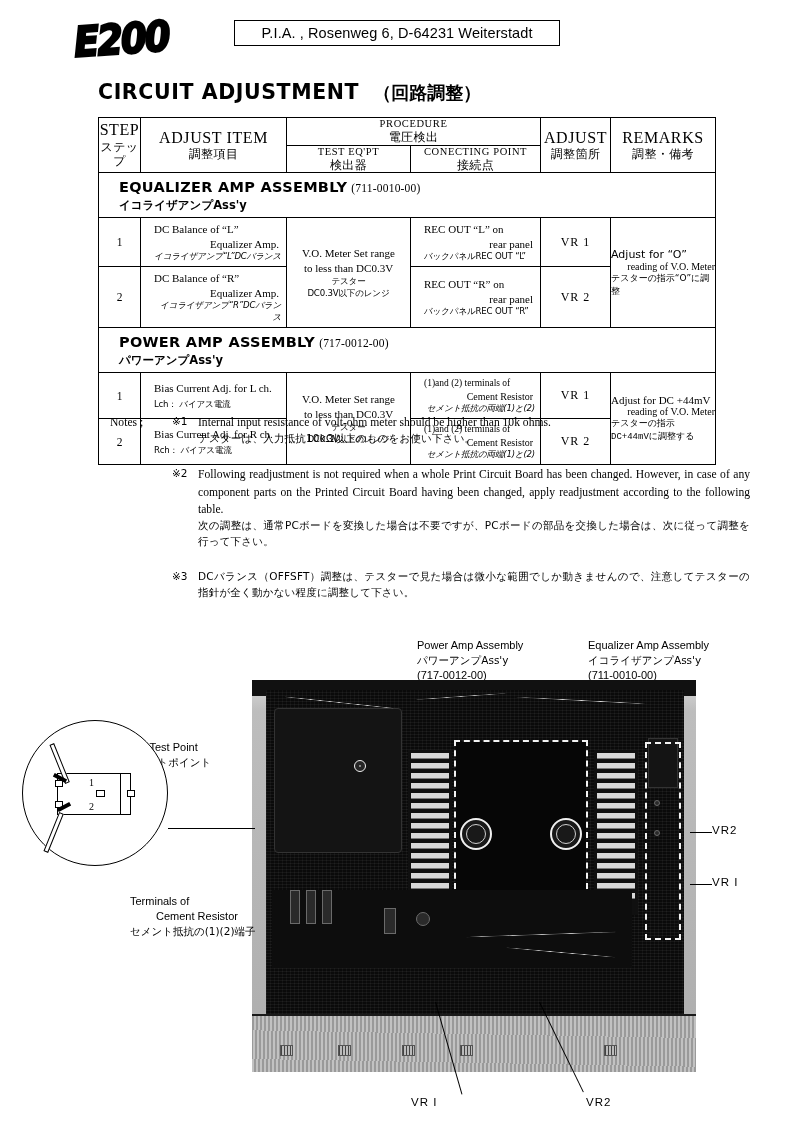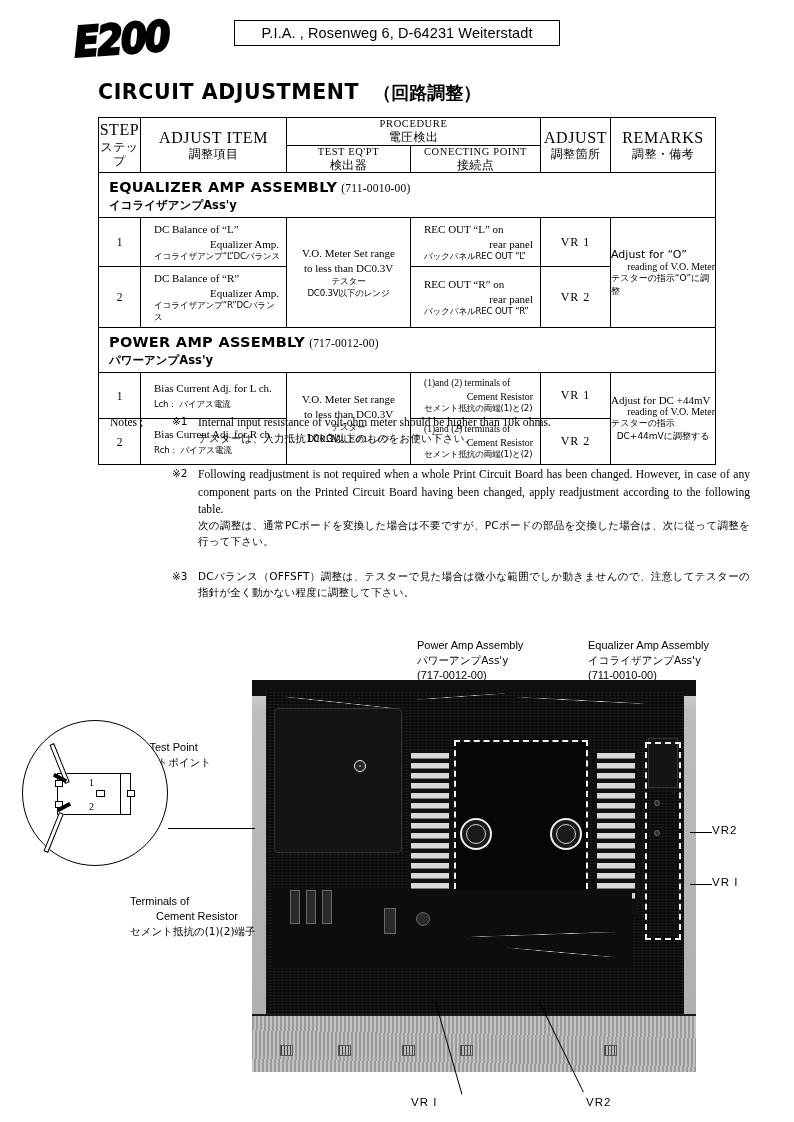--- a/index.html
+++ b/index.html
@@ -61,49 +61,49 @@
   .hdr-cell {
     text-align:center;
     font-family:"Liberation Serif", serif;
     line-height:1.18;
     padding:2px 1px;
   }
   .hdr-en { font-size:16px; letter-spacing:0.6px; }
   .hdr-jp { font-size:12px; font-family:"DejaVu Sans", sans-serif; letter-spacing:0.4px; }
 
   .section-row td {
-    padding:5px 0 4px 10px;
+    padding:5px 0 4px 20px;
     text-align:left;
   }
   .sec-en {
     font-family:"DejaVu Sans", sans-serif;
     font-weight:bold; font-size:14.5px; letter-spacing:0.3px;
   }
   .sec-code {
     font-family:"Liberation Serif", serif;
     font-weight:normal; font-size:11.5px; letter-spacing:0.2px;
   }
   .sec-jp {
     font-family:"DejaVu Sans", sans-serif;
     font-weight:bold; font-size:11.5px; margin-top:2px;
   }
 
   .step-cell { text-align:center; font-size:11.5px; }
   .cellbox { padding:4px 5px; line-height:1.32;margin-left:8px; }
   .l1 { font-size:11px; text-align:left; }
   .l2 { font-size:11px; text-align:right; padding-right:2px; }
   .jpline { font-family:"DejaVu Sans", sans-serif; font-size:8.6px; letter-spacing:-0.2px; }
-  .ctr { text-align:left; }
+  .ctr { text-align:right;font-style:italic; }
   .mid-cell { text-align:center; font-size:11px; line-height:1.38; padding:4px 3px; }
   .vr-cell { text-align:center; font-size:12px; letter-spacing:1px; }
   .rem-cell { padding:4px 6px;margin-left:32px; }
   .rem-l1 { font-size:11px; text-align:left; }
   .rem-l2 { font-size:10px; text-align:right; }
   .rem-jp { font-family:"DejaVu Sans", sans-serif; font-size:9px; }
-  .rem-jp.r { text-align:center; }
+  .rem-jp.r { text-align:left;font-family:Liberation Mono, monospace; }
   .bold-sm { font-family:"DejaVu Sans", sans-serif; font-weight:bold; }
 
   
   .notes {
     position:absolute; left:110px; top:414px; width:640px;
     font-size:11.6px; line-height:1.5;
   }
   .note-row { display:flex; margin-bottom:3px; }
   .note-lead { width:62px; flex:0 0 62px; }
   .note-mark { width:26px; flex:0 0 26px; font-family:"DejaVu Sans", sans-serif; font-size:10.5px; }

